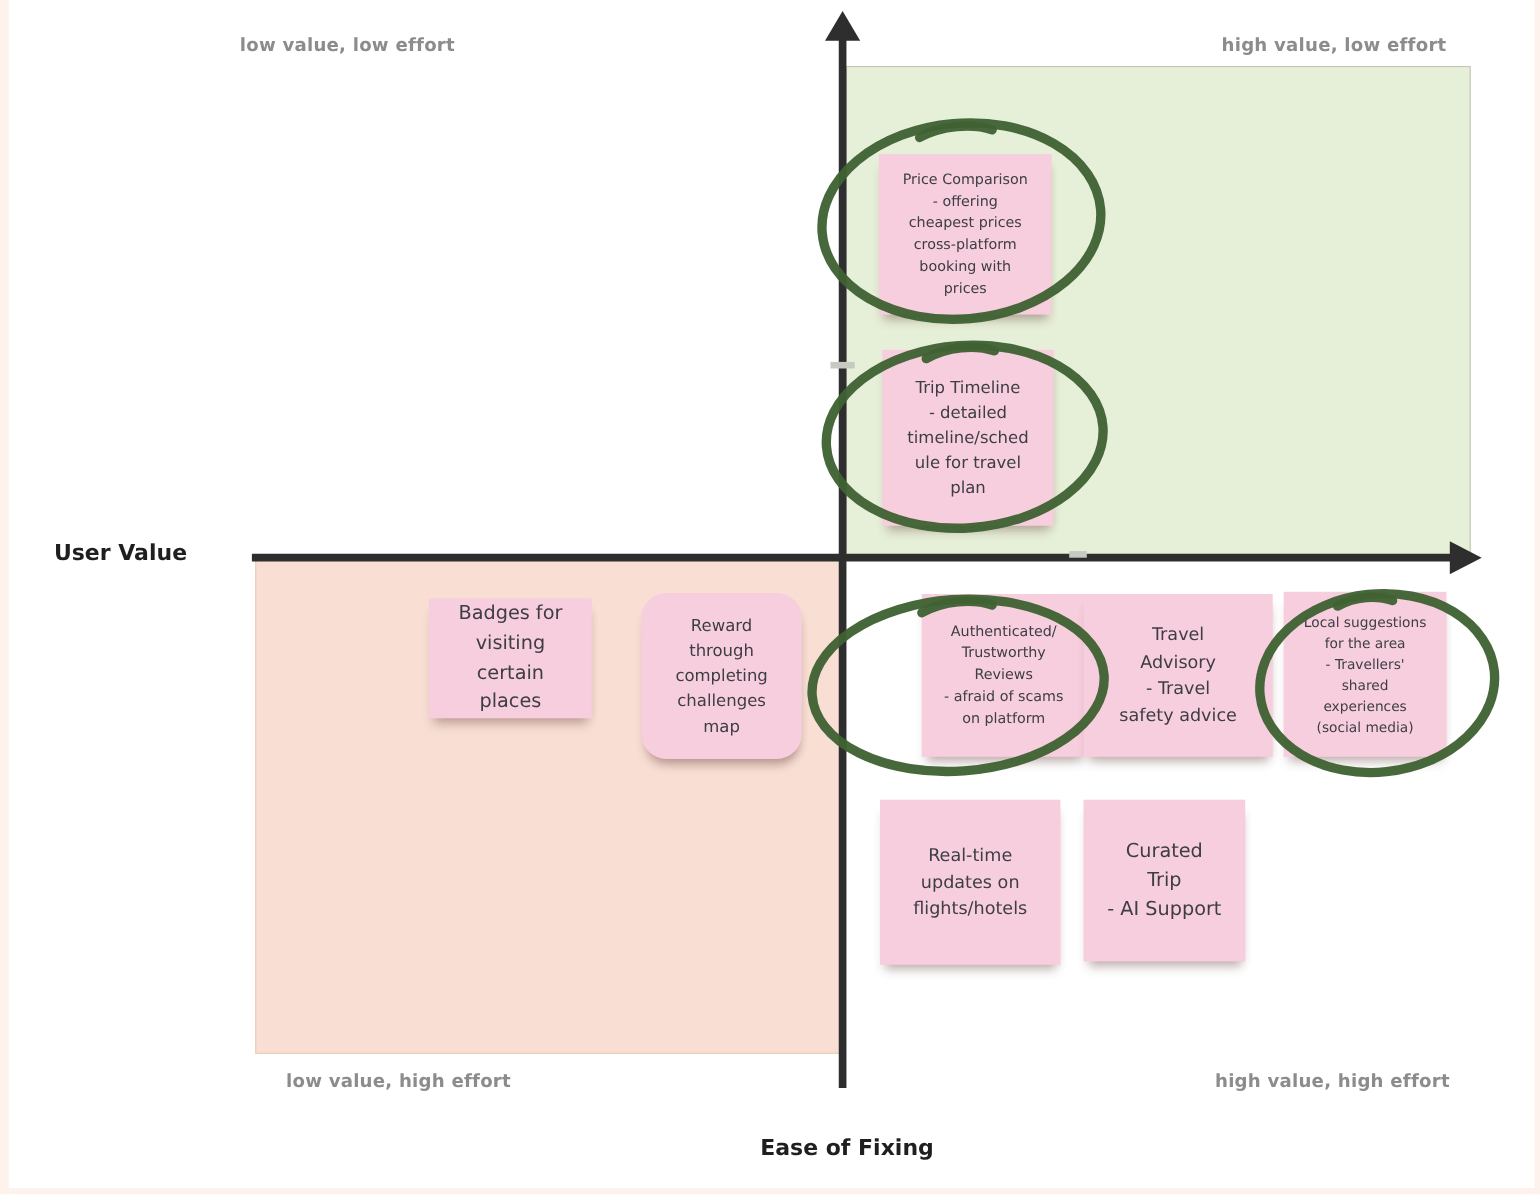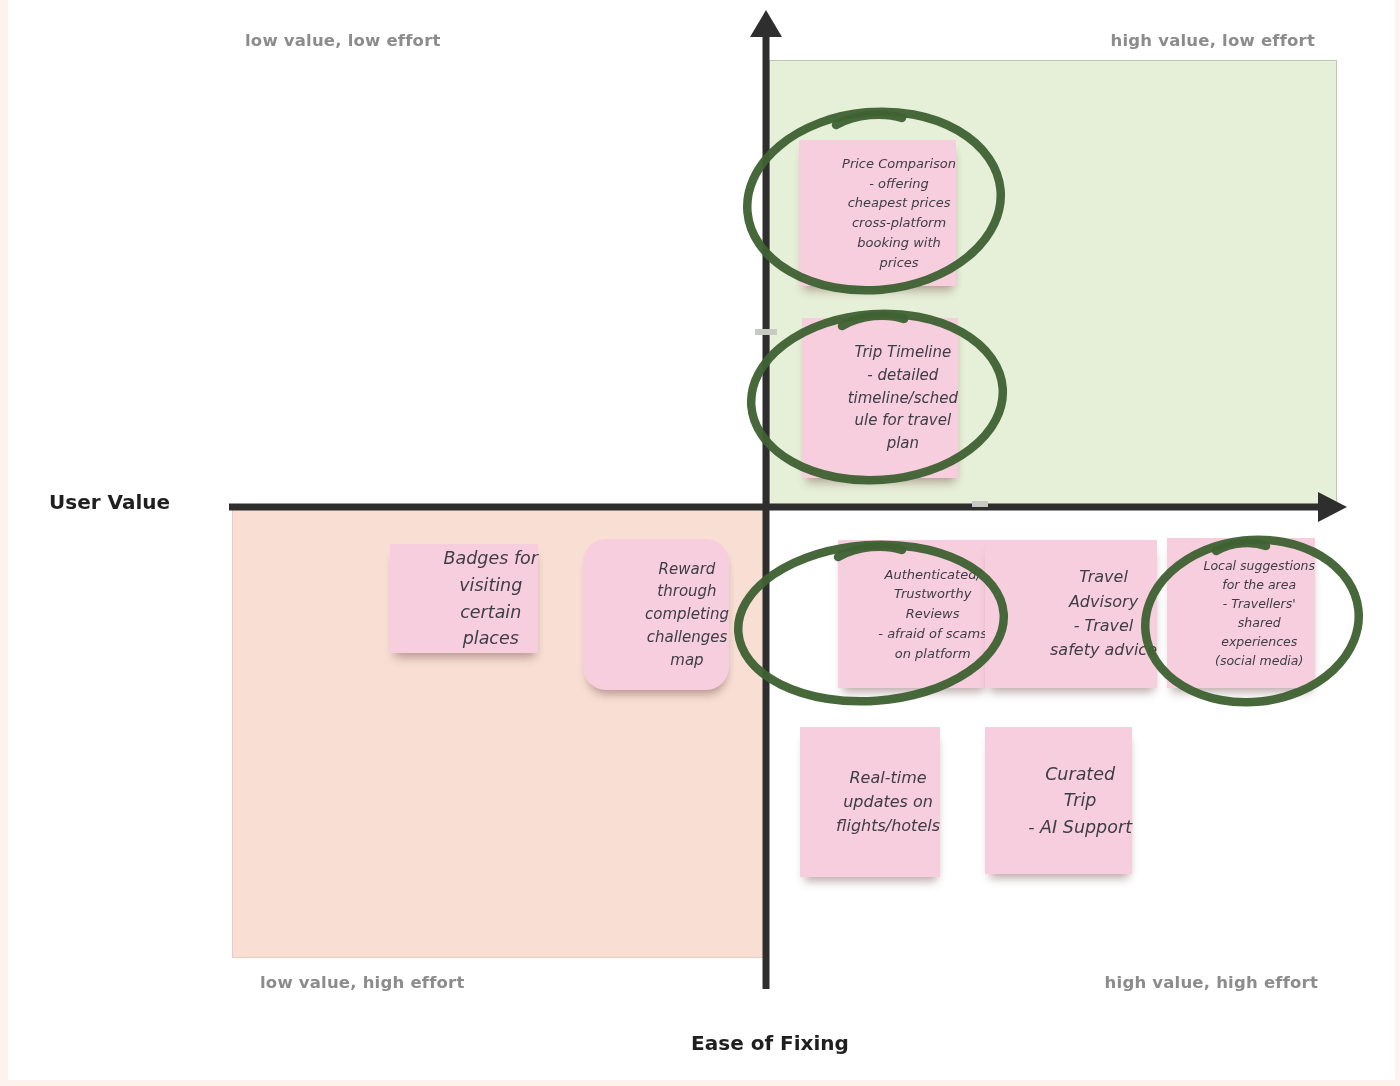--- a/index.html
+++ b/index.html
@@ -23,48 +23,47 @@
   .axes-svg{position:absolute;left:0;top:0;z-index:2;pointer-events:none;}
   .axis-line{stroke:var(--axis-dark,#2e2e2e);stroke-width:7;}
   .axis-head{fill:var(--axis-dark,#2e2e2e);}
   .axis-tick{fill:#c7cac3;}
 
   
   .quad-label{
     position:absolute;z-index:3;font-weight:bold;font-size:16.5px;
     color:var(--quadrant-label-gray,#8c8c8c);letter-spacing:.2px;white-space:nowrap;
   }
-  .ql-tl{left:245px;top:31px;}
+  .ql-tl{left:218px;top:31px;}
   .ql-tr{right:85px;top:31px;}
   .ql-bl{left:250px;top:973px;margin-left:10px;}
   .ql-br{right:82px;top:973px;}
 
   
   .axis-label{position:absolute;z-index:3;font-weight:bold;color:#1f1f1f;font-size:20px;white-space:nowrap;}
   .y-axis-label{left:49px;top:490px;}
   .x-axis-label{left:770px;top:1031px;transform:translateX(-50%);}
 
   
   .note{
     position:absolute;z-index:4;
     background:var(--sticky-pink,#f7cede);
     color:var(--note-text,#3d3d44);
-    display:flex;align-items:center;justify-content:flex-end;text-align:center;
+    display:flex;align-items:center;justify-content:center;text-align:center;
     box-shadow:0 9px 9px -4px rgba(110,70,70,.33), 3px 6px 8px -5px rgba(110,70,70,.22);
-    font-style:italic;
   }
   .note-text{white-space:pre-line;line-height:1.52;}
   #note-price     {left:799px;top:140px;width:157px;height:146px;font-size:13px;}
   #note-timeline  {left:802px;top:318px;width:156px;height:160px;font-size:15px;}
   #note-badges    {left:390px;top:544px;width:148px;height:109px;font-size:17.5px;}
   #note-reward    {left:583px;top:539px;width:146px;height:151px;font-size:15px;border-radius:23px;}
   #note-auth      {left:800px;top:540px;width:149px;height:148px;font-size:13px;margin-left:38px;}
   #note-advisory  {left:985px;top:540px;width:172px;height:148px;font-size:16px;}
   #note-local     {left:1167px;top:538px;width:148px;height:150px;font-size:12.5px;}
-  #note-realtime  {left:800px;top:727px;width:140px;height:150px;font-size:16px;}
+  #note-realtime  {left:800px;top:727px;width:164px;height:150px;font-size:16px;}
   #note-curated   {left:985px;top:727px;width:147px;height:147px;font-size:17.5px;}
 
   
   .ink-svg{position:absolute;left:0;top:0;z-index:5;pointer-events:none;}
   .ink{fill:none;stroke:var(--circle-green,#3f6233);stroke-width:8.5;stroke-linecap:round;opacity:.96;}
 </style>
 </head>
 <body>
 
 <div class="quad quad-green"></div>

